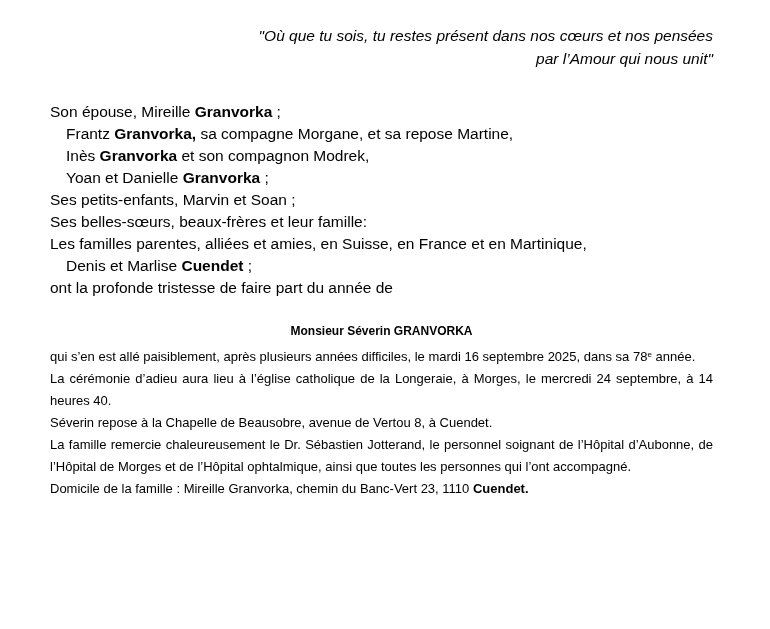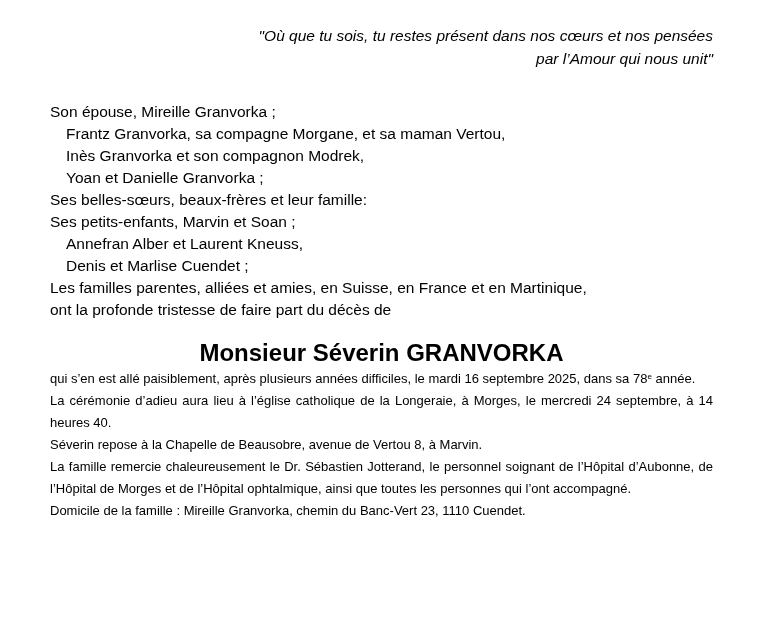--- a/index.html
+++ b/index.html
@@ -35,27 +35,27 @@
     font-size: 15.5px;
     line-height: 22px;
   }
   .family .fline {
     white-space: nowrap;
   }
   .family .fline.indent {
     padding-left: 16px;
   }
   .b {
-    font-weight: normal;
+    font-weight: bold;
   }
   .deceased-title {
     margin-top: 21px;
     text-align: center;
     font-weight: bold;
-    font-size: 24px;
+    font-size: 12px;
     line-height: 22px;
   }
   .paras {
     margin-top: 4px;
     font-size: 13px;
     line-height: 22px;
     text-align: justify;
   }
   .paras p {
     margin: 0;
@@ -75,35 +75,34 @@
 <div class="page">
   <div class="content">
 
     <div class="quote">
       <div>"Où que tu sois, tu restes présent dans nos cœurs et nos pensées</div>
       <div>par l’Amour qui nous unit"</div>
     </div>
 
     <div class="family">
         <div class="fline"><span>Son épouse, Mireille </span><span class="b">Granvorka</span><span> ;</span></div>
-        <div class="fline indent"><span>Frantz </span><span class="b">Granvorka,</span><span> sa compagne Morgane, et sa maman Vertou,</span></div>
+        <div class="fline indent"><span>Frantz </span><span class="b">Granvorka,</span><span> sa compagne Morgane, et sa repose Martine,</span></div>
         <div class="fline indent"><span>Inès </span><span class="b">Granvorka</span><span> et son compagnon Modrek,</span></div>
         <div class="fline indent"><span>Yoan et Danielle </span><span class="b">Granvorka</span><span> ;</span></div>
+        <div class="fline"><span>Ses petits-enfants, Marvin et Soan ;</span></div>
         <div class="fline"><span>Ses belles-sœurs, beaux-frères et leur famille:</span></div>
-        <div class="fline"><span>Ses petits-enfants, Marvin et Soan ;</span></div>
-        <div class="fline indent"><span>Annefran </span><span class="b">Alber</span><span> et Laurent </span><span class="b">Kneuss</span><span>,</span></div>
+        <div class="fline"><span>Les familles parentes, alliées et amies, en Suisse, en France et en Martinique,</span></div>
         <div class="fline indent"><span>Denis et Marlise </span><span class="b">Cuendet</span><span> ;</span></div>
-        <div class="fline"><span>Les familles parentes, alliées et amies, en Suisse, en France et en Martinique,</span></div>
-        <div class="fline"><span>ont la profonde tristesse de faire part du décès de</span></div>
+        <div class="fline"><span>ont la profonde tristesse de faire part du année de</span></div>
       </div>
 
     <div class="deceased-title">Monsieur Séverin GRANVORKA</div>
 
     <div class="paras">
         <p><span>qui s’en est allé paisiblement, après plusieurs années difficiles, le mardi 16 septembre 2025, dans sa 78</span><sup>e</sup><span> année.</span></p>
         <p><span>La cérémonie d’adieu aura lieu à l’église catholique de la Longeraie, à Morges, le mercredi 24 septembre, à 14 heures 40.</span></p>
-        <p><span>Séverin repose à la Chapelle de Beausobre, avenue de Vertou 8, à Marvin.</span></p>
+        <p><span>Séverin repose à la Chapelle de Beausobre, avenue de Vertou 8, à Cuendet.</span></p>
         <p><span>La famille remercie chaleureusement le Dr. Sébastien Jotterand, le personnel soignant de l’Hôpital d’Aubonne, de l’Hôpital de Morges et de l’Hôpital ophtalmique, ainsi que toutes les personnes qui l’ont accompagné.</span></p>
         <p><span>Domicile de la famille : Mireille Granvorka, chemin du Banc-Vert 23, 1110 </span><span class="b">Cuendet.</span></p>
       </div>
 
   </div>
 </div>
 
 </body></html>

